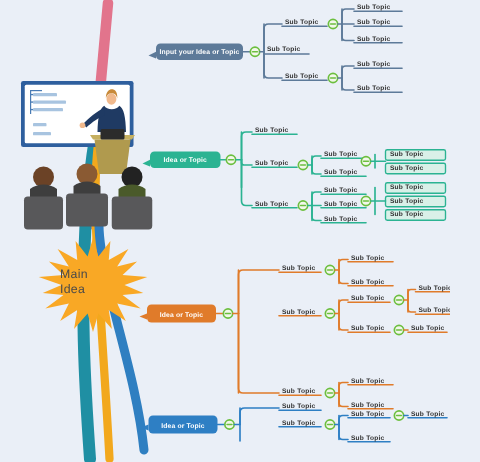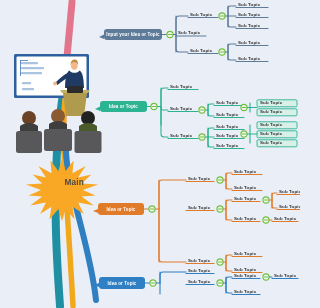--- a/index.html
+++ b/index.html
@@ -25,23 +25,23 @@
   .leafText{font-size:4.4px;color:#2f2f2f;}
   .rootBox{
     position:absolute;
     border-radius:3px;
     display:flex;align-items:center;justify-content:center;
     font-size:4.5px;font-weight:bold;
     color:#ffffff;letter-spacing:.1px;
   }
   .mainIdeaLabel{
     position:absolute;
-    text-align:right;
+    text-align:left;
     font-size:8.2px;
-    font-weight:bold;
+    font-weight:normal;
     color:#4a4a4a;
     line-height:1.25;
     letter-spacing:.2px;
   }
 </style>
 </head>
 <body>
 
 <div id="stage">
 
@@ -323,15 +323,16 @@
       <div class="rootBox" style="left: 99px; top: 277px; width: 46px; height: 12px; color: rgb(255, 255, 255);">Idea or Topic</div>
       <div class="nodeText leafText" style="left: 188px; top: 268.5px;">Sub Topic</div>
       <div class="nodeText leafText" style="left: 188px; top: 279.5px;">Sub Topic</div>
       <div class="nodeText leafText" style="left: 234px; top: 273.5px;">Sub Topic</div>
       <div class="nodeText leafText" style="left: 274px; top: 273.5px;">Sub Topic</div>
       <div class="nodeText leafText" style="left: 234px; top: 289.5px;">Sub Topic</div>
     </div>
 
   <div class="mainIdeaLabel" id="mainIdea" style="left: 40px; top: 178px; width: 44px;">
     <div>Main</div>
+    <div>Idea</div>
   </div>
 
 </div>
 
 </body></html>

